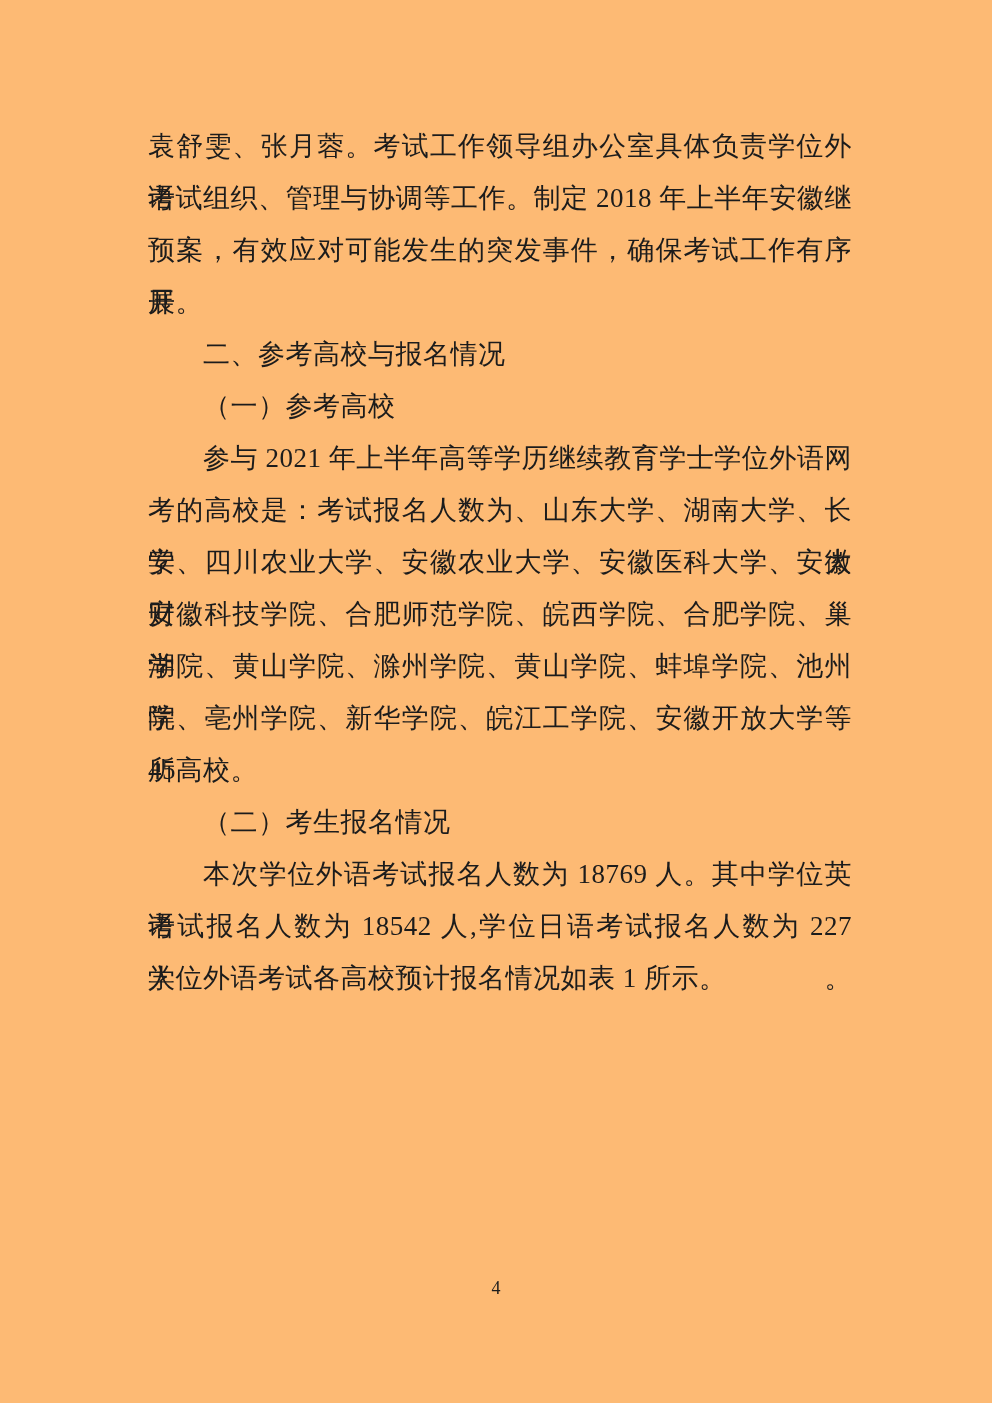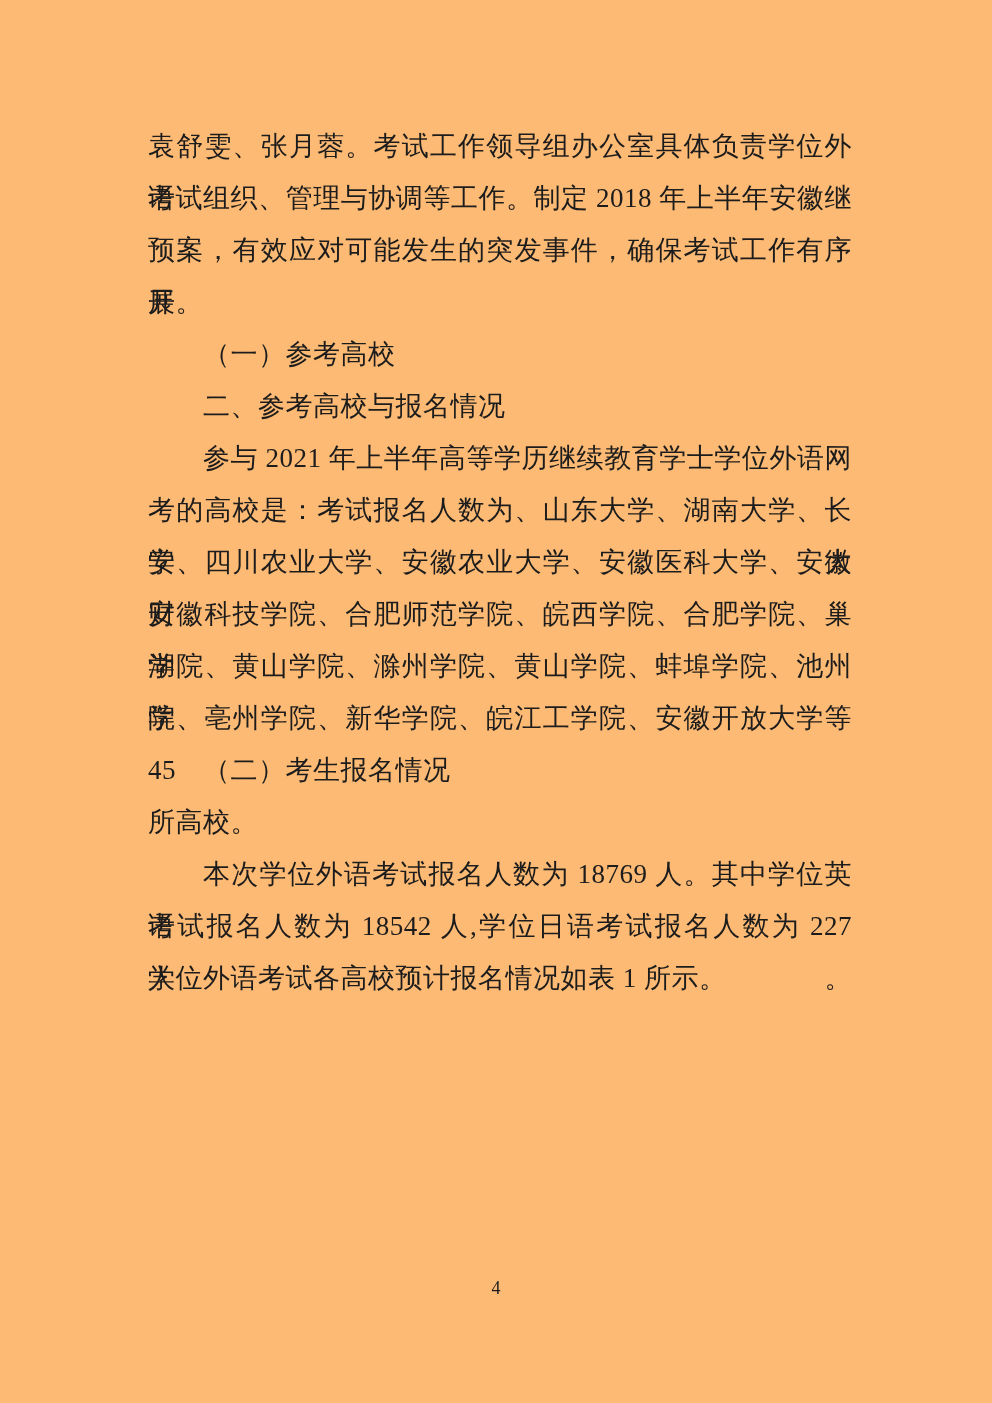--- a/index.html
+++ b/index.html
@@ -51,28 +51,28 @@
 </style>
 </head>
 <body>
 
 <div class="page">
   <div class="doc-body">
     <div class="line">袁舒雯、张月蓉。考试工作领导组办公室具体负责学位外语</div>
     <div class="line">考试组织、管理与协调等工作。制定 2018 年上半年安徽继</div>
     <div class="line">预案，有效应对可能发生的突发事件，确保考试工作有序开</div>
     <div class="line end">展。</div>
+    <div class="line end ind">二、参考高校与报名情况</div>
     <div class="line end ind">（一）参考高校</div>
-    <div class="line end ind">二、参考高校与报名情况</div>
     <div class="line ind">参与 2021 年上半年高等学历继续教育学士学位外语网</div>
     <div class="line">考的高校是：考试报名人数为、山东大学、湖南大学、长安大</div>
     <div class="line">学、四川农业大学、安徽农业大学、安徽医科大学、安徽财</div>
     <div class="line">安徽科技学院、合肥师范学院、皖西学院、合肥学院、巢湖</div>
     <div class="line">学院、黄山学院、滁州学院、黄山学院、蚌埠学院、池州学</div>
     <div class="line">院、亳州学院、新华学院、皖江工学院、安徽开放大学等 45</div>
+    <div class="line end">所高校。</div>
     <div class="line end ind">（二）考生报名情况</div>
-    <div class="line end">所高校。</div>
     <div class="line ind">本次学位外语考试报名人数为 18769 人。其中学位英语</div>
     <div class="line">考试报名人数为 18542 人,学位日语考试报名人数为 227 人。</div>
     <div class="line end">学位外语考试各高校预计报名情况如表 1 所示。</div>
   </div>
   <div class="page-number">4</div>
 </div>
 
 </body></html>

